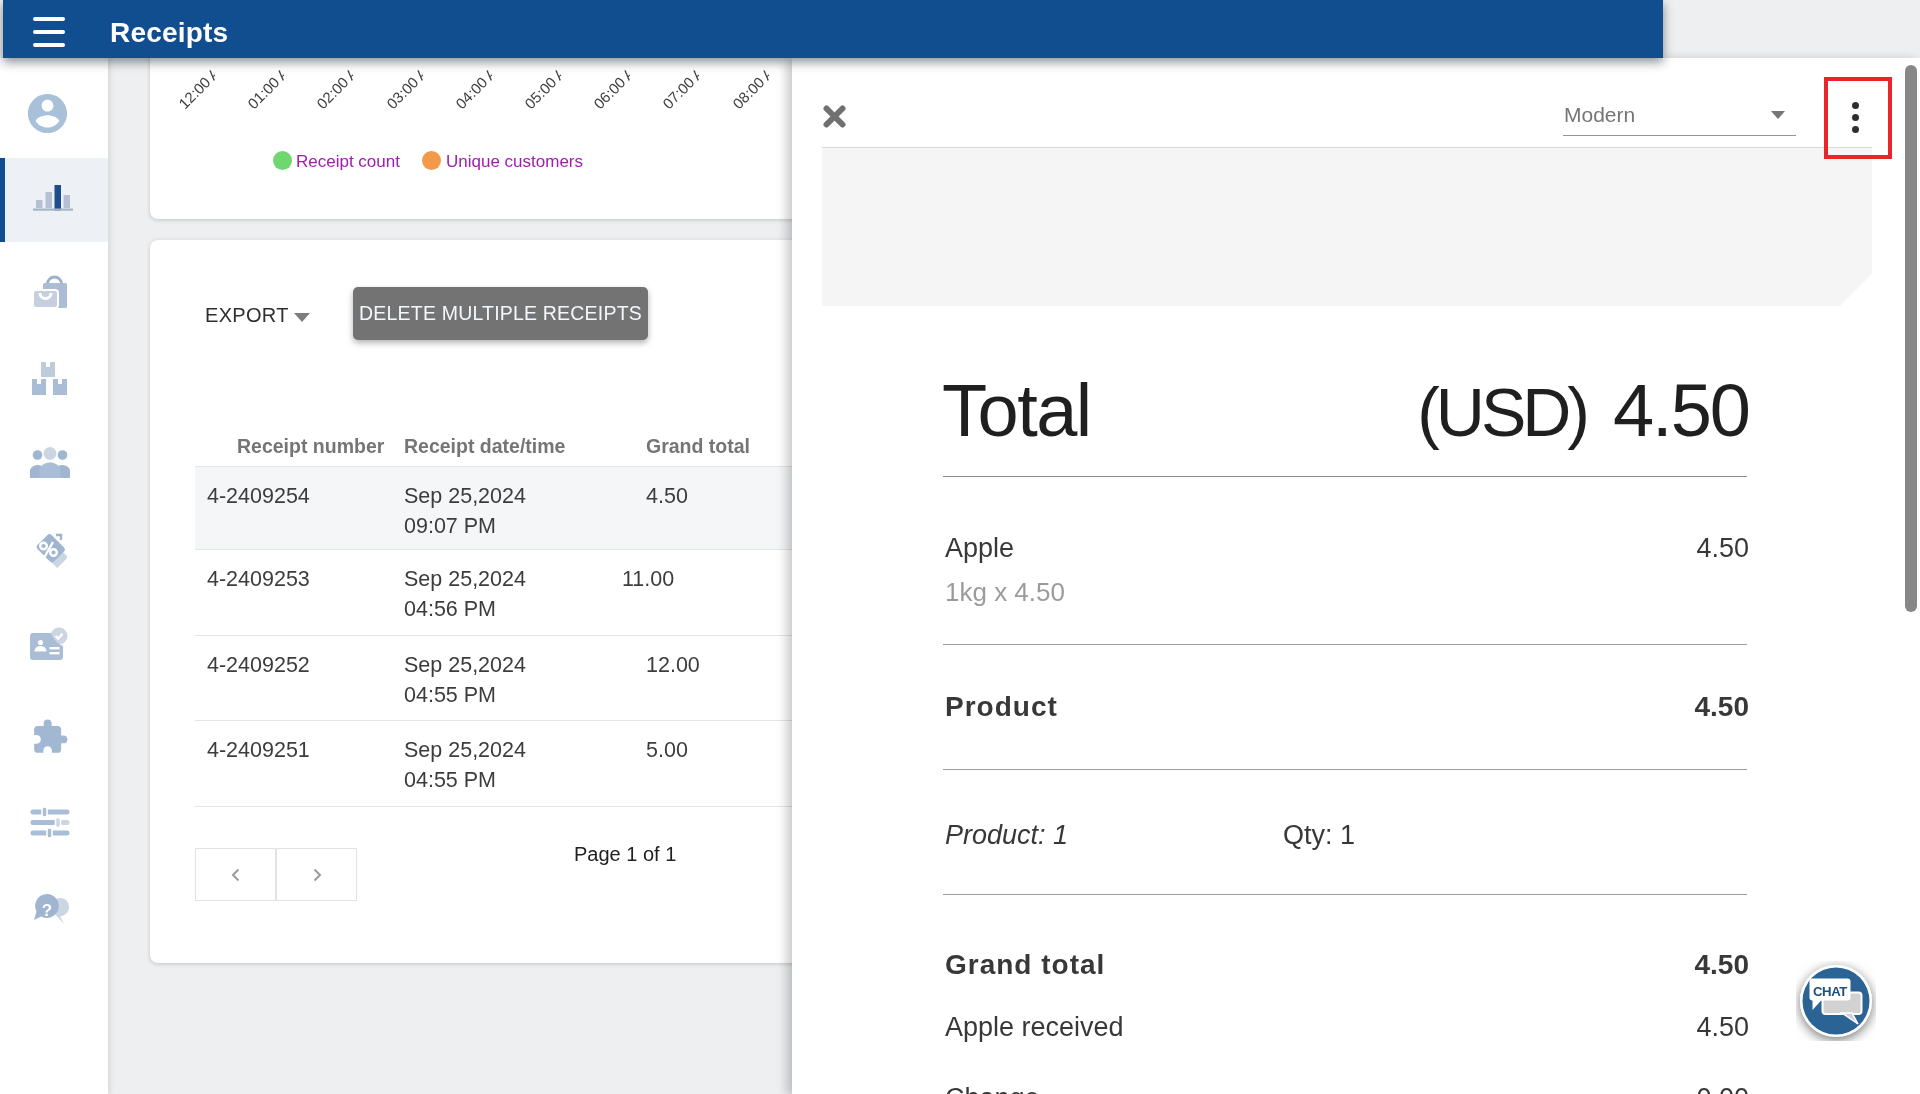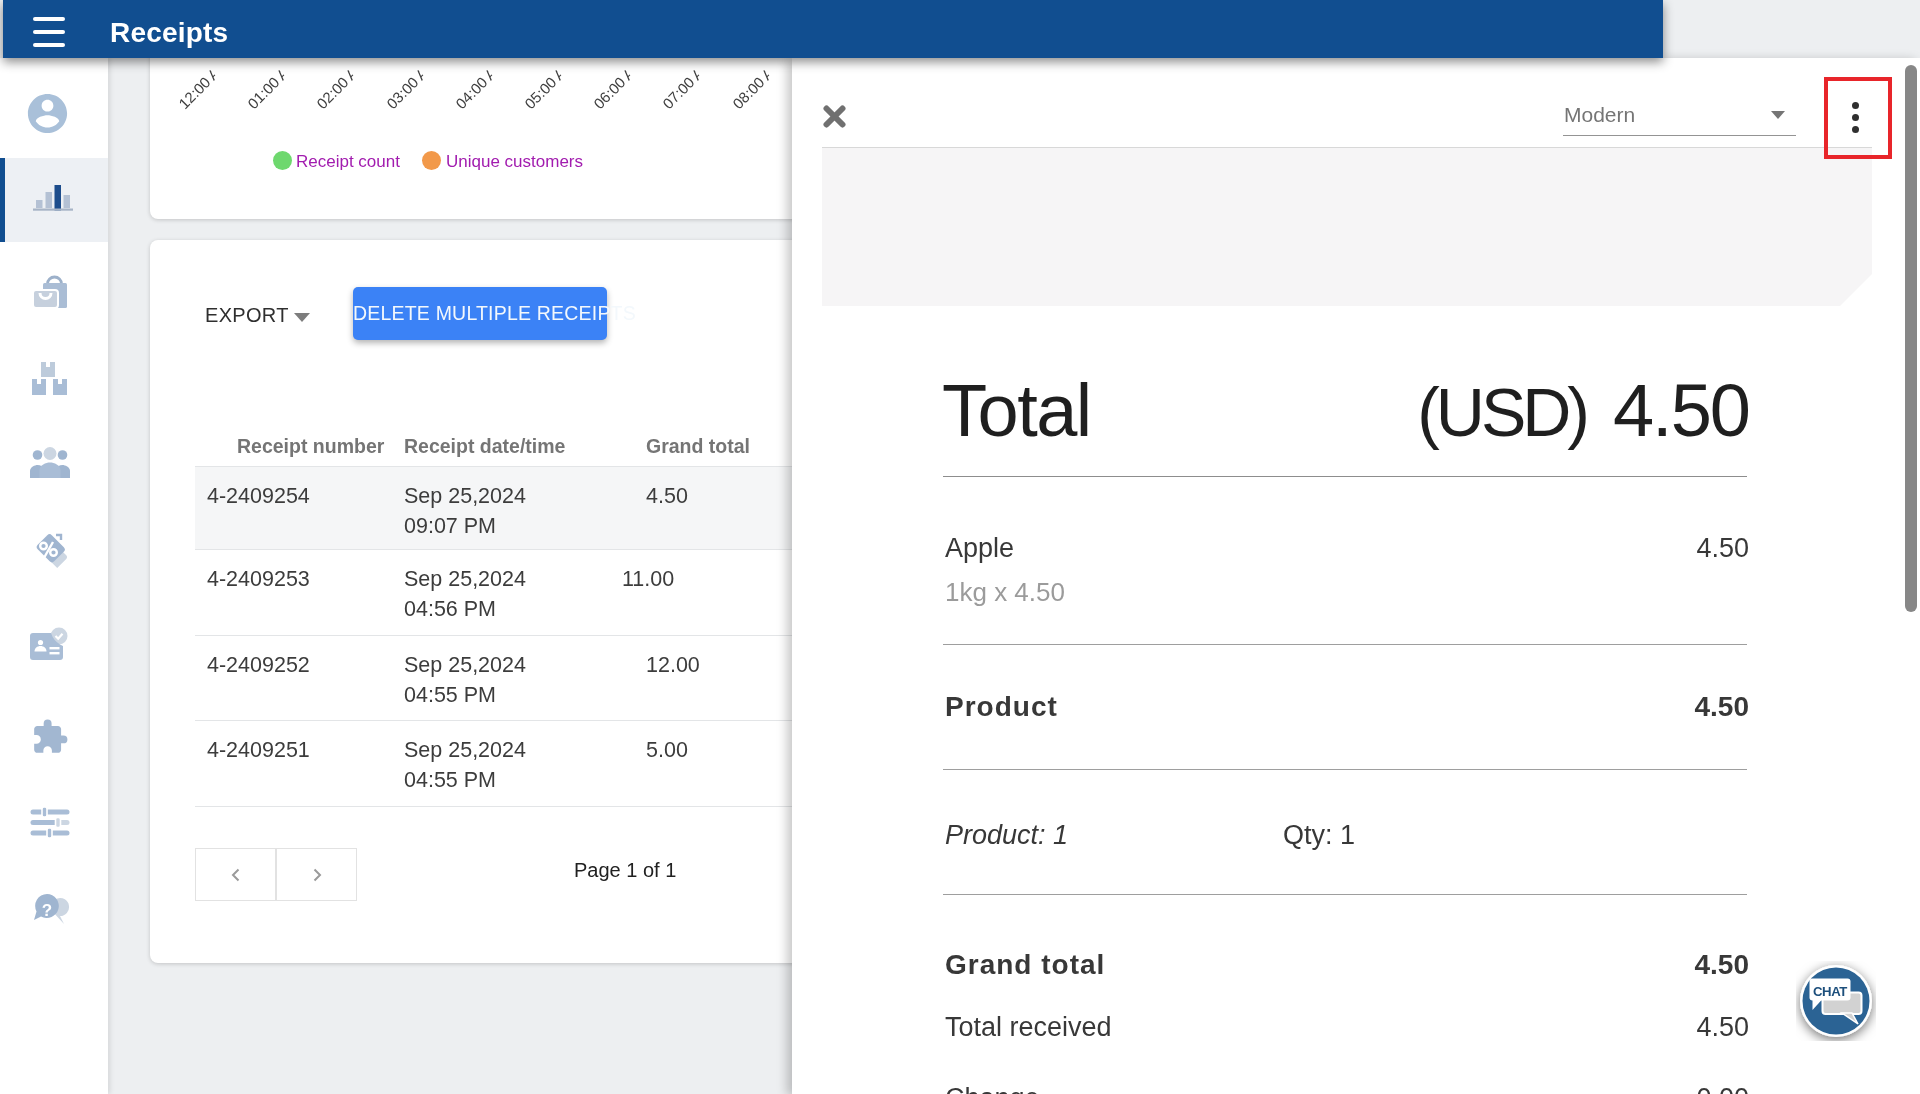--- a/index.html
+++ b/index.html
@@ -19,21 +19,21 @@
   
   .card { position:absolute; background:#fff; border-radius:8px; box-shadow:0 1px 4px rgba(0,0,0,0.18); }
   #chartcard { left:150px; top:20px; width:740px; height:199px; overflow:hidden; }
   #tablecard { left:150px; top:240px; width:740px; height:723px; }
 
   .xlabel { position:absolute; top:80px; font-size:15px; color:#3f3f3f; transform:rotate(-45deg); transform-origin:0 0; white-space:nowrap; clip-path:polygon(-6px -6px, 46px -6px, 46px 26px, -6px 26px); }
   .dot { position:absolute; width:19px; height:19px; border-radius:50%; }
   .legtext { position:absolute; font-size:17px; color:#a21caf; }
 
   #exportrow { position:absolute; left:55px; top:64px; font-size:20px; color:#2f2f2f; letter-spacing:0.3px; }
-  #delbtn { position:absolute; left:203px; top:47px; width:254px; height:53px; background:#3b82f6; color:#f3f8fc; font-size:19.5px; border-radius:5px; text-align:center; line-height:53px; letter-spacing:0.2px; white-space:nowrap; box-shadow:0 3px 6px rgba(0,0,0,0.3); }
+  #delbtn { position:absolute; left:203px; top:47px; width:295px; height:53px; background:#737373; color:#f3f8fc; font-size:19.5px; border-radius:5px; text-align:center; line-height:53px; letter-spacing:0.2px; white-space:nowrap; box-shadow:0 3px 6px rgba(0,0,0,0.3); }
 
   .th { position:absolute; font-size:19.5px; color:#757575; font-weight:bold; }
   .tb { position:absolute; left:45px; width:695px; height:1px; background:#e3e5e7; }
   .td { position:absolute; font-size:21.5px; color:#3c3c3c; }
 
   .pgbtn { position:absolute; top:608px; width:81px; height:53px; border:1px solid #e2e2e2; background:#fff; }
 
   
   #panel { position:absolute; left:792px; top:58px; width:1128px; height:1036px; background:#fff; box-shadow:-5px 2px 10px rgba(0,0,0,0.22); z-index:30; }
   #preview { position:absolute; left:30px; top:89px; width:1050px; height:159px; background:#f6f5f6; border-top:1px solid #d8d8d8; clip-path:polygon(0 0, 100% 0, 100% calc(100% - 32px), calc(100% - 32px) 100%, 0 100%); }
@@ -210,21 +210,21 @@
   <div class="td" style="left:496px; top:498px;">5.00</div>
 
   <div class="pgbtn" style="left:45px"></div>
   <div class="pgbtn" style="left:126px"></div>
   <svg style="position:absolute; left:77px; top:626px;" width="18" height="18" viewBox="0 0 18 18">
       <path d="M11.5 3.5 L6 9 L11.5 14.5" fill="none" stroke="#9a9a9a" stroke-width="2"></path>
     </svg>
   <svg style="position:absolute; left:158px; top:626px;" width="18" height="18" viewBox="0 0 18 18">
       <path d="M6.5 3.5 L12 9 L6.5 14.5" fill="none" stroke="#9a9a9a" stroke-width="2"></path>
     </svg>
-  <div style="position:absolute; left:424px; top:619px; font-size:20px; color:#212121;">Page 1 of 1</div>
+  <div style="position:absolute; left:424px; top:603px; font-size:20px; color:#212121;">Page 1 of 1</div>
 </div>
 
 <div id="panel">
   <svg style="position:absolute; left:31px; top:47px;" width="23" height="23" viewBox="0 0 23 23">
       <g stroke="#707070" stroke-width="6" stroke-linecap="round">
         <line x1="3.5" y1="3.5" x2="19.5" y2="19.5"></line>
         <line x1="19.5" y1="3.5" x2="3.5" y2="19.5"></line>
       </g>
     </svg>
   <div id="modern">Modern</div>
@@ -246,21 +246,21 @@
   <div class="rcpt" style="left:153px; top:519px; font-size:26px; color:#9b9b9b;">1kg x 4.50</div>
   <div class="rline" style="top:586px;"></div>
   <div class="rcpt" style="left:153px; top:633px; font-weight:bold; font-size:28px; letter-spacing:1px;">Product</div>
   <div class="rcpt amt" style="top:633px; font-weight:bold; font-size:28px;">4.50</div>
   <div class="rline" style="top:711px;"></div>
   <div class="rcpt" style="left:153px; top:762px;font-style:italic;">Product: 1</div>
   <div class="rcpt" style="left:491px; top:762px;">Qty: 1</div>
   <div class="rline" style="top:836px;"></div>
   <div class="rcpt" style="left:153px; top:891px; font-weight:bold; font-size:28px; letter-spacing:1px;">Grand total</div>
   <div class="rcpt amt" style="top:891px; font-weight:bold; font-size:28px;">4.50</div>
-  <div class="rcpt" style="left:153px; top:954px;">Total received</div>
+  <div class="rcpt" style="left:153px; top:954px;">Apple received</div>
   <div class="rcpt amt" style="top:954px;">4.50</div>
   <div class="rcpt" style="left:153px; top:1025px;">Change</div>
   <div class="rcpt amt" style="top:1025px;">0.00</div>
 </div>
 
 <div id="sbtrack">
     <div id="sbthumb"></div>
   </div>
 
 <div id="redrect"></div>

